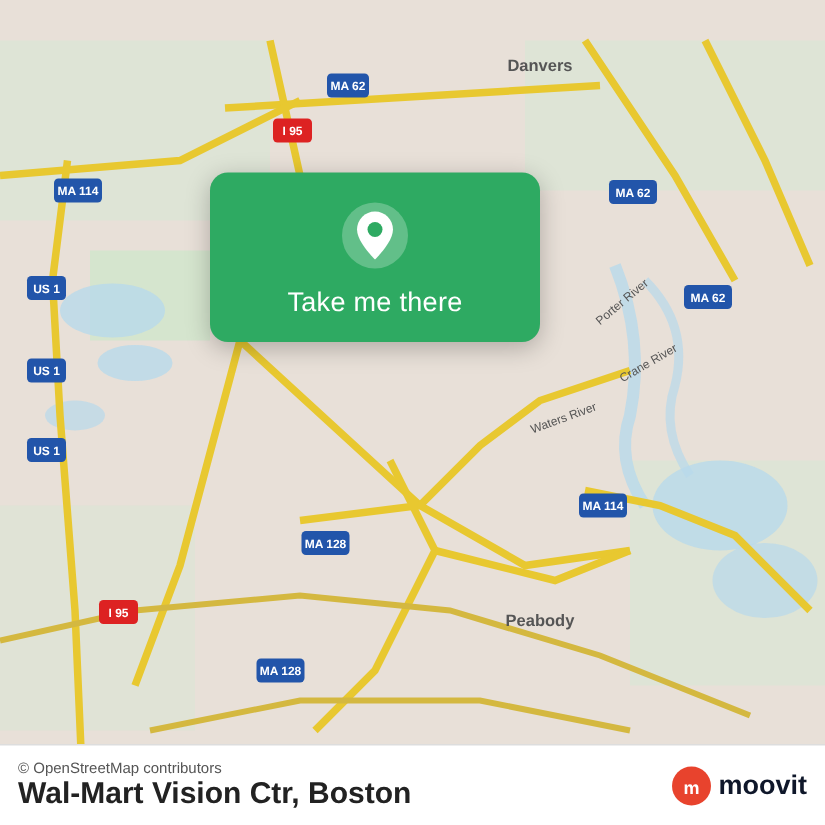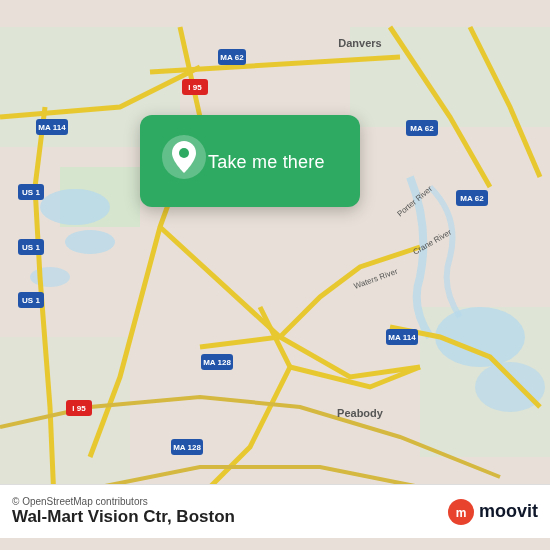--- a/index.html
+++ b/index.html
@@ -22,21 +22,21 @@
 
     
     #tooltip-card {
       position: absolute;
       top: 115px;
       left: 140px;
       width: 220px;
       background: #2eaa62;
       border-radius: 12px;
       display: flex;
-      flex-direction: row;
+      flex-direction: column;
       align-items: center;
       padding: 18px 20px 16px 20px;
       box-shadow: 0 4px 16px rgba(0,0,0,0.25);
       z-index: 10;
     }
 
     .pin-icon {
       width: 48px;
       height: 48px;
       margin-bottom: 10px;
@@ -48,21 +48,21 @@
       color: white;
       font-size: 18px;
       font-weight: 500;
       cursor: pointer;
       letter-spacing: 0.2px;
     }
 
     
     #bottom-bar {
       position: absolute;
-      bottom: 12px; left: 0; right: 0;
+      bottom: 0; left: 0; right: 0;
       height: 54px;
       background: white;
       display: flex;
       align-items: center;
       justify-content: space-between;
       padding: 0 12px;
       border-top: 1px solid #ddd;
       z-index: 20;
     }
 
@@ -70,21 +70,21 @@
       display: flex;
       flex-direction: column;
     }
 
     .osm-credit {
       font-size: 10px;
       color: #555;
     }
 
     .location-title {
-      font-size: 17px;
+      font-size: 20px;
       font-weight: bold;
       color: #222;
     }
 
     .moovit-logo {
       display: flex;
       align-items: center;
       gap: 4px;
     }
 

